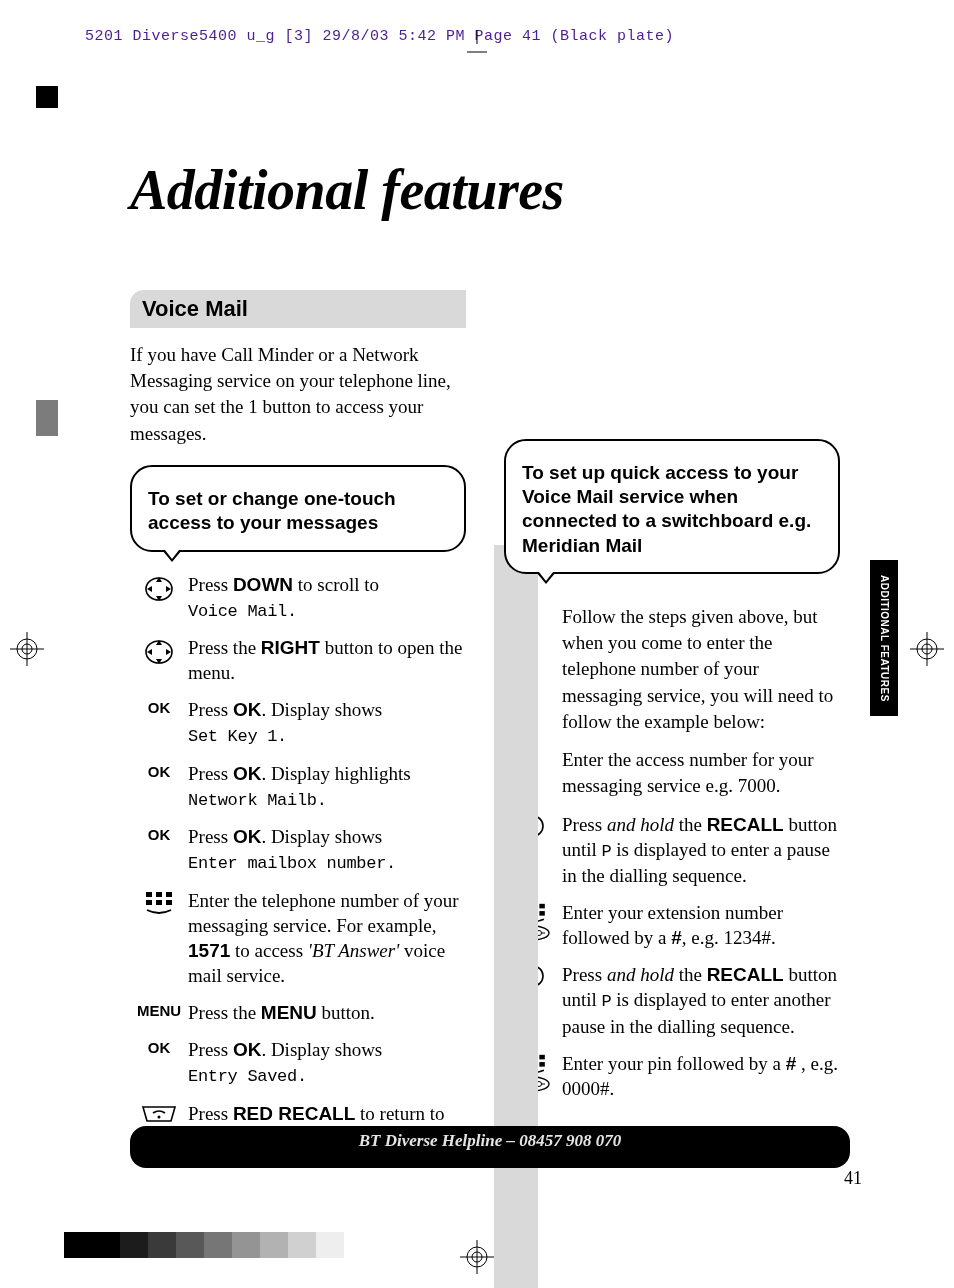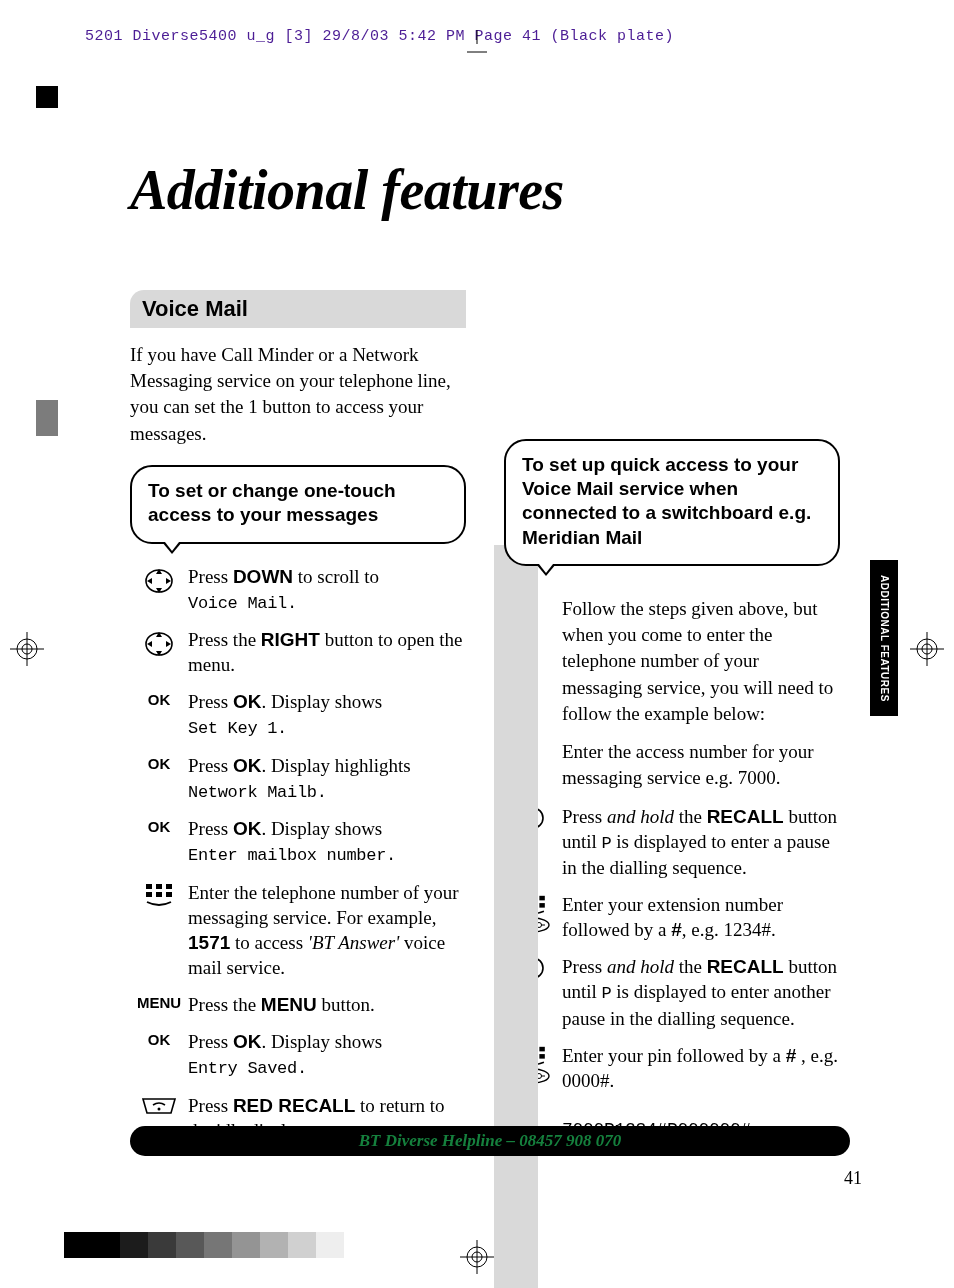--- a/index.html
+++ b/index.html
@@ -88,21 +88,21 @@
     margin-bottom: 14px;
     border-top-left-radius: 14px;
   }
   .body-text {
     font-size: 19px;
     line-height: 1.38;
   }
   .callout {
     border: 2px solid #000;
     border-radius: 22px;
-    padding: 12px 16px 14px 16px;
+    padding: 20px 16px 14px 16px;
     font-family: Arial, Helvetica, sans-serif;
     font-weight: 800;
     font-size: 19px;
     line-height: 1.28;
     margin-top: 18px;
     margin-bottom: 20px;
     position: relative;
     background: #fff;
   }
   .callout .pointer {
@@ -155,23 +155,23 @@
     letter-spacing: -0.3px;
   }
   .bold-sans { font-family: Arial, Helvetica, sans-serif; font-weight: 800; }
   .hash { font-family: Arial, Helvetica, sans-serif; font-weight: 900; }
   .italic { font-style: italic; }
   .footer-bar {
     position: absolute;
     left: 130px;
     top: 1126px;
     width: 720px;
-    height: 30px;
+    height: 42px;
     background: #000;
-    color: #15803d;
+    color: #e5e5e5;
     border-radius: 16px;
     text-align: center;
     font-family: Georgia, "Times New Roman", serif;
     font-style: italic;
     font-weight: bold;
     font-size: 17px;
     line-height: 30px;
   }
   .page-num {
     position: absolute;

